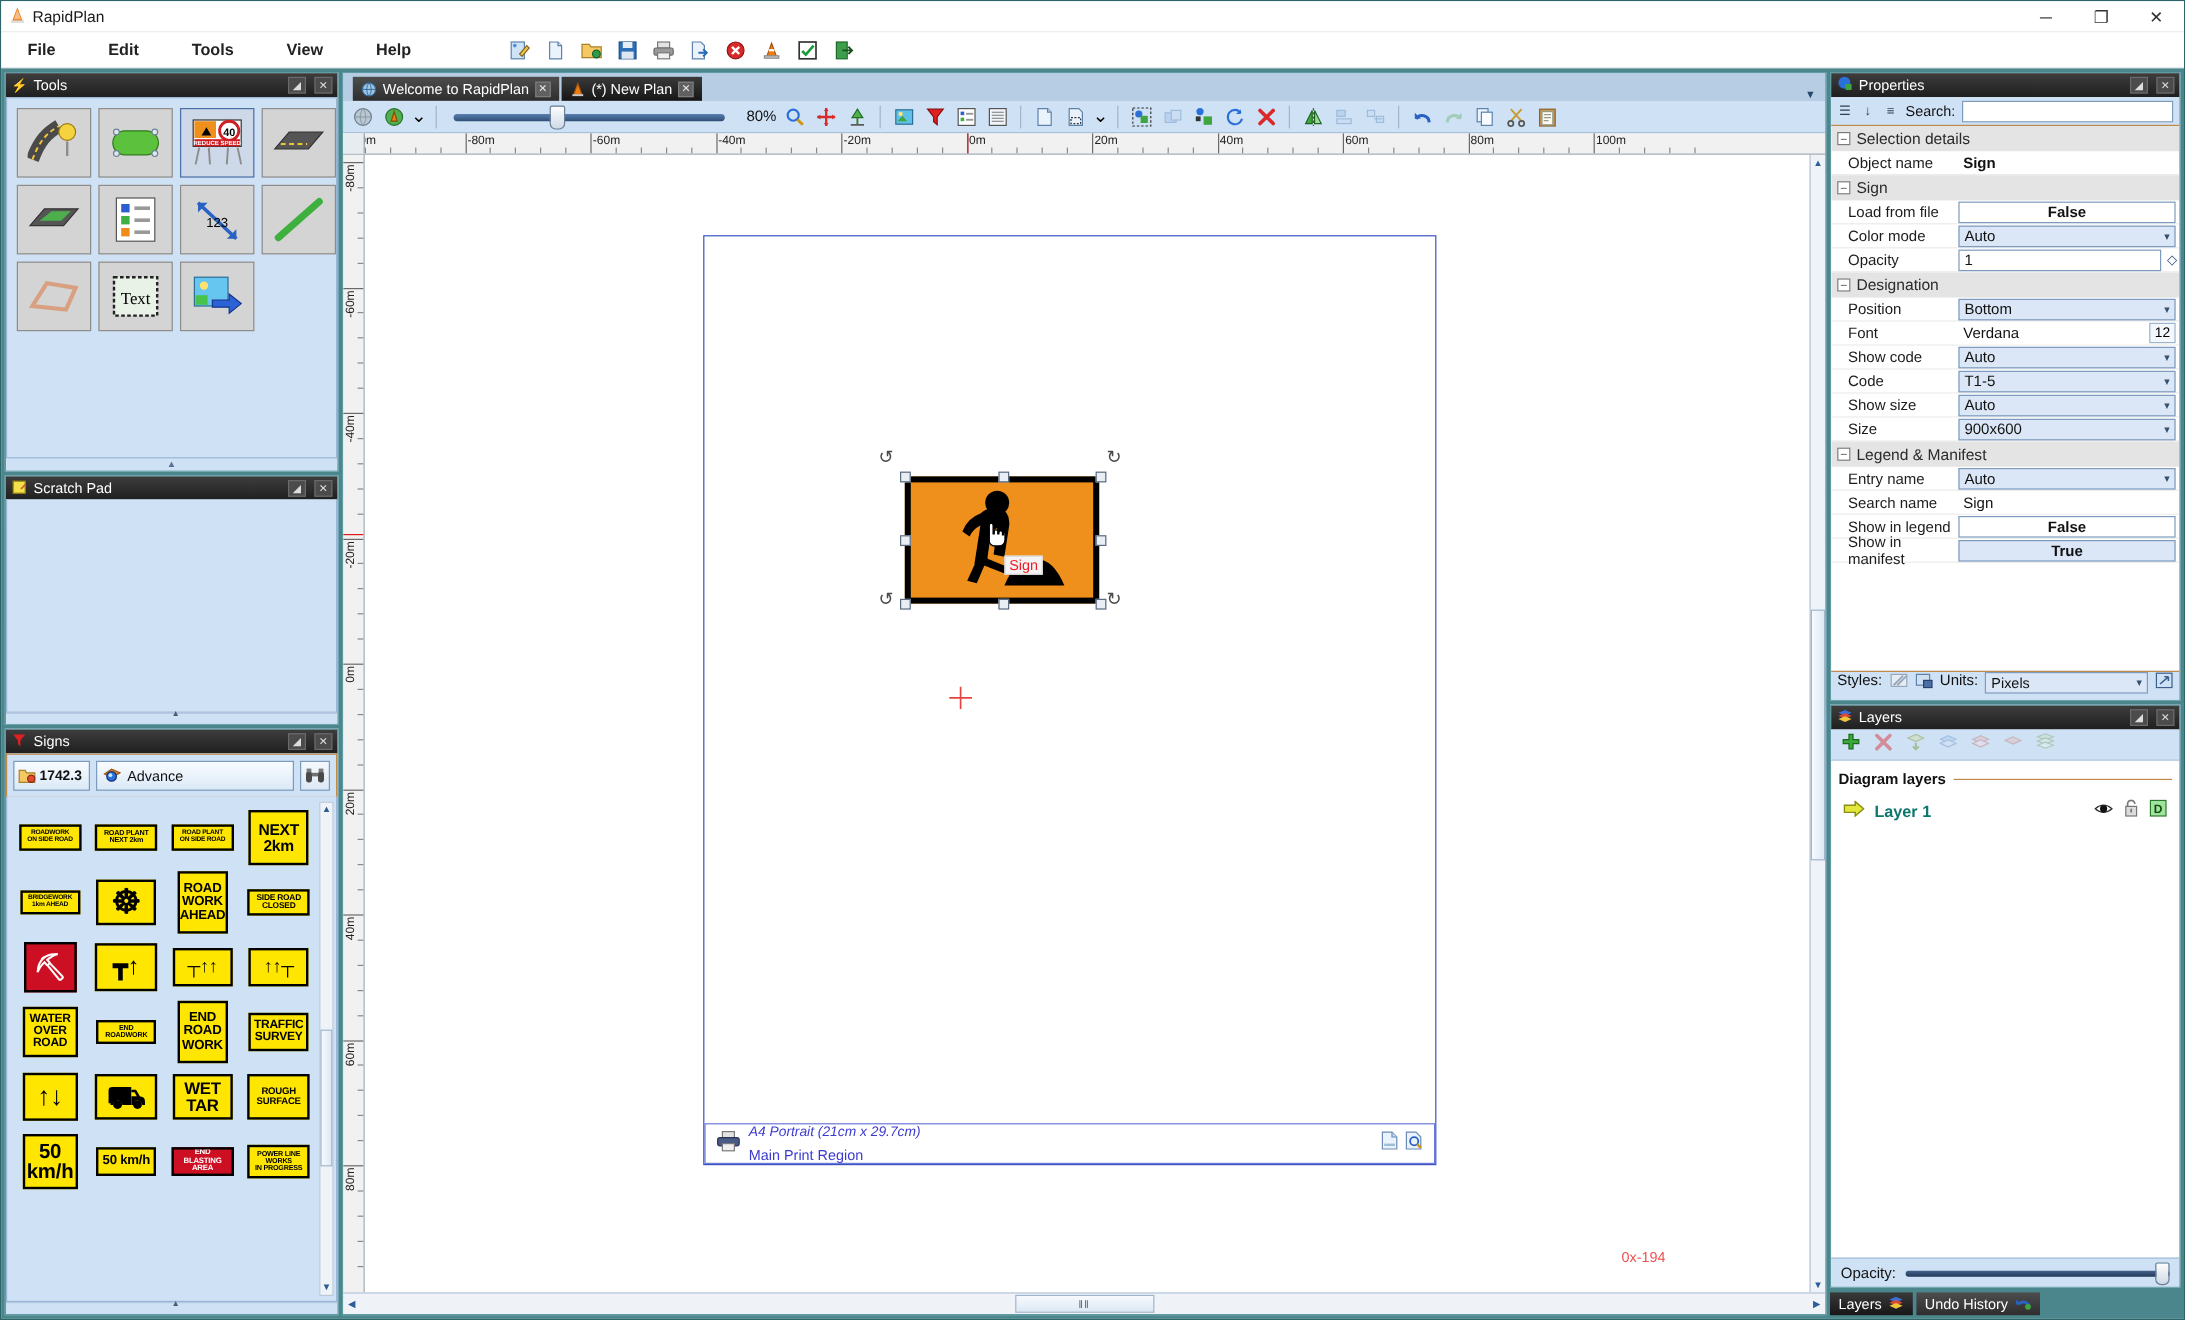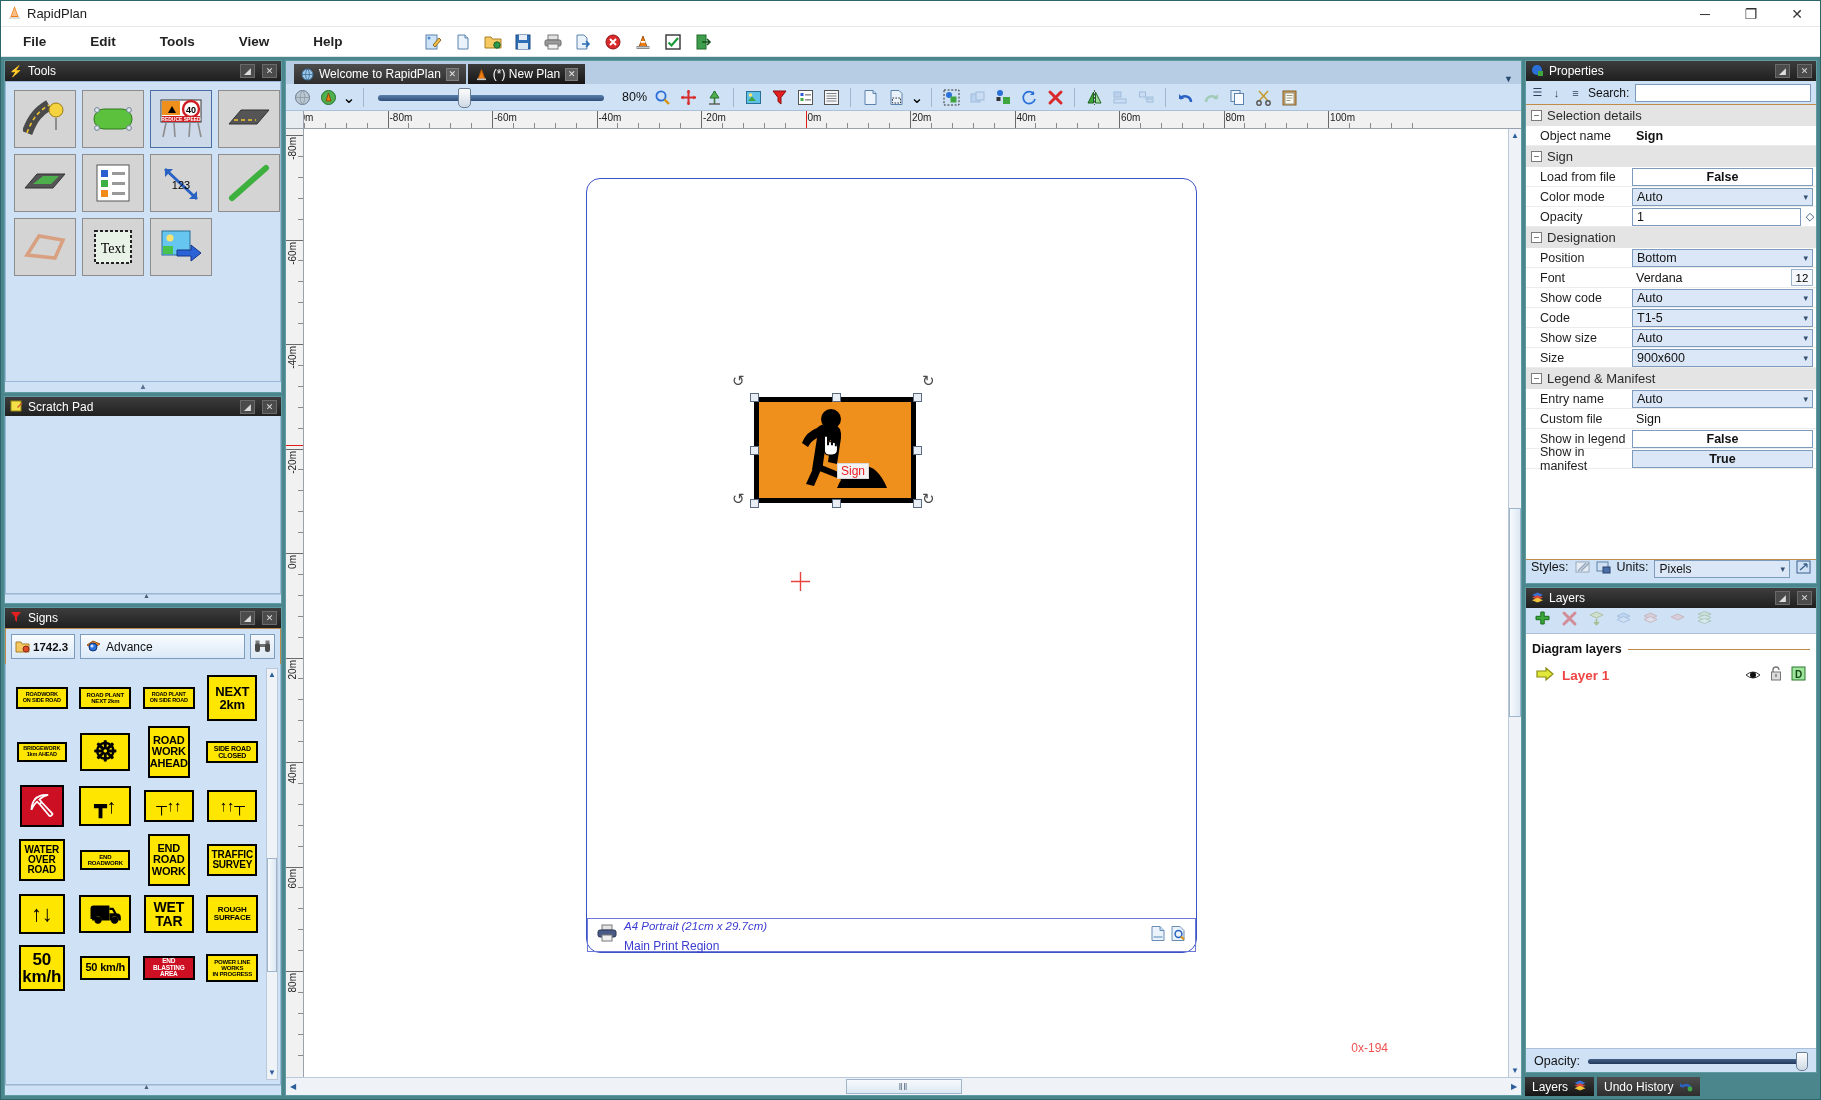--- a/index.html
+++ b/index.html
@@ -214,21 +214,21 @@
   .units-combo::after{ content:"▾"; font-size:9px; color:#33506f; }
 
   #layers-panel{ flex:1; min-height:0; }
   .ly-toolbar{ height:26px; background:#cfe1f5; display:flex; align-items:center; gap:10px;
        padding:0 8px; border-bottom:1px solid #a9c0d8; }
   .ly-body{ flex:1; background:#fff; padding:8px 6px; min-height:0; }
   .ly-group{ display:flex; align-items:center; gap:6px; margin-bottom:10px; }
   .ly-group span{ font-size:12.5px; font-weight:bold; color:#111; }
   .ly-group .ln{ flex:1; height:1px; background:#c08a4a; }
   .ly-row{ display:flex; align-items:center; gap:8px; padding:0 4px; }
-  .ly-row .lname{ font-size:13.5px; font-weight:bold; color:#ef4444; flex:1; }
+  .ly-row .lname{ font-size:13.5px; font-weight:bold; color:#0f766e; flex:1; }
   .ly-opacity{ height:24px; background:#cfe1f5; display:flex; align-items:center; gap:8px;
        padding:0 8px; border-top:1px solid #a9c0d8; font-size:12.5px; color:#111; }
   .op-track{ flex:1; position:relative; height:14px; }
   .op-line{ position:absolute; top:5px; left:0; right:0; height:5px;
        background:linear-gradient(#44618a,#22385a); border-radius:3px; }
   .op-thumb{ position:absolute; right:0; top:-2px; width:12px; height:19px;
        background:linear-gradient(#fdfdfd,#cfd9e4); border:1px solid #6a7f96; border-radius:2px 2px 5px 5px;}
 
   .bottomtabs{ height:20px; display:flex; align-items:flex-end; gap:3px; flex:0 0 20px; }
   .btab{ height:19px; display:flex; align-items:center; gap:5px; padding:0 7px;
@@ -964,21 +964,21 @@
               <div class="mj" style="top: 842px;"></div>
               <div class="lb" style="top: 844px;">80m</div>
               <div class="mn" style="top: 862.9px;"></div>
               <div class="mn" style="top: 883.8px;"></div>
               <div class="mn" style="top: 904.7px;"></div>
               <div class="mn" style="top: 925.6px;"></div>
             </div>
 
           <div class="canvas">
 
-            <div class="page" style="left:282px; top:49px; width:611px; height:775px;border-radius:14px;">
+            <div class="page" style="left:282px; top:67px; width:611px; height:775px;">
               <div class="pagefooter">
                 <span>
                   <svg width="22" height="22" viewBox="0 0 22 22">
                       <rect x="6" y="3" width="10" height="5" fill="#e3e3e3" stroke="#7a7a7a"></rect>
                       <rect x="2" y="8" width="18" height="7" rx="2" fill="#4a5a86" stroke="#2b3656"></rect>
                       <rect x="6" y="13" width="10" height="6" fill="#f0f0f0" stroke="#7a7a7a"></rect>
                     </svg>
                 </span>
                 <span class="pf-text">
                   <span class="pf-l1">A4 Portrait (21cm x 29.7cm)</span><br>
@@ -1154,21 +1154,21 @@
                 <span class="exp">–</span>
                 <span>Legend &amp; Manifest</span>
               </div>
               <div class="proprow">
                 <div class="pr-label">Entry name</div>
                 <div class="pr-val combo">
                   <span>Auto</span>
                 </div>
               </div>
               <div class="proprow">
-                <div class="pr-label">Custom file</div>
+                <div class="pr-label">Search name</div>
                 <div class="pr-val plain">
                   <span>Sign</span>
                 </div>
               </div>
               <div class="proprow">
                 <div class="pr-label">Show in legend</div>
                 <div class="pr-val boolfalse">
                   <span>False</span>
                 </div>
               </div>

